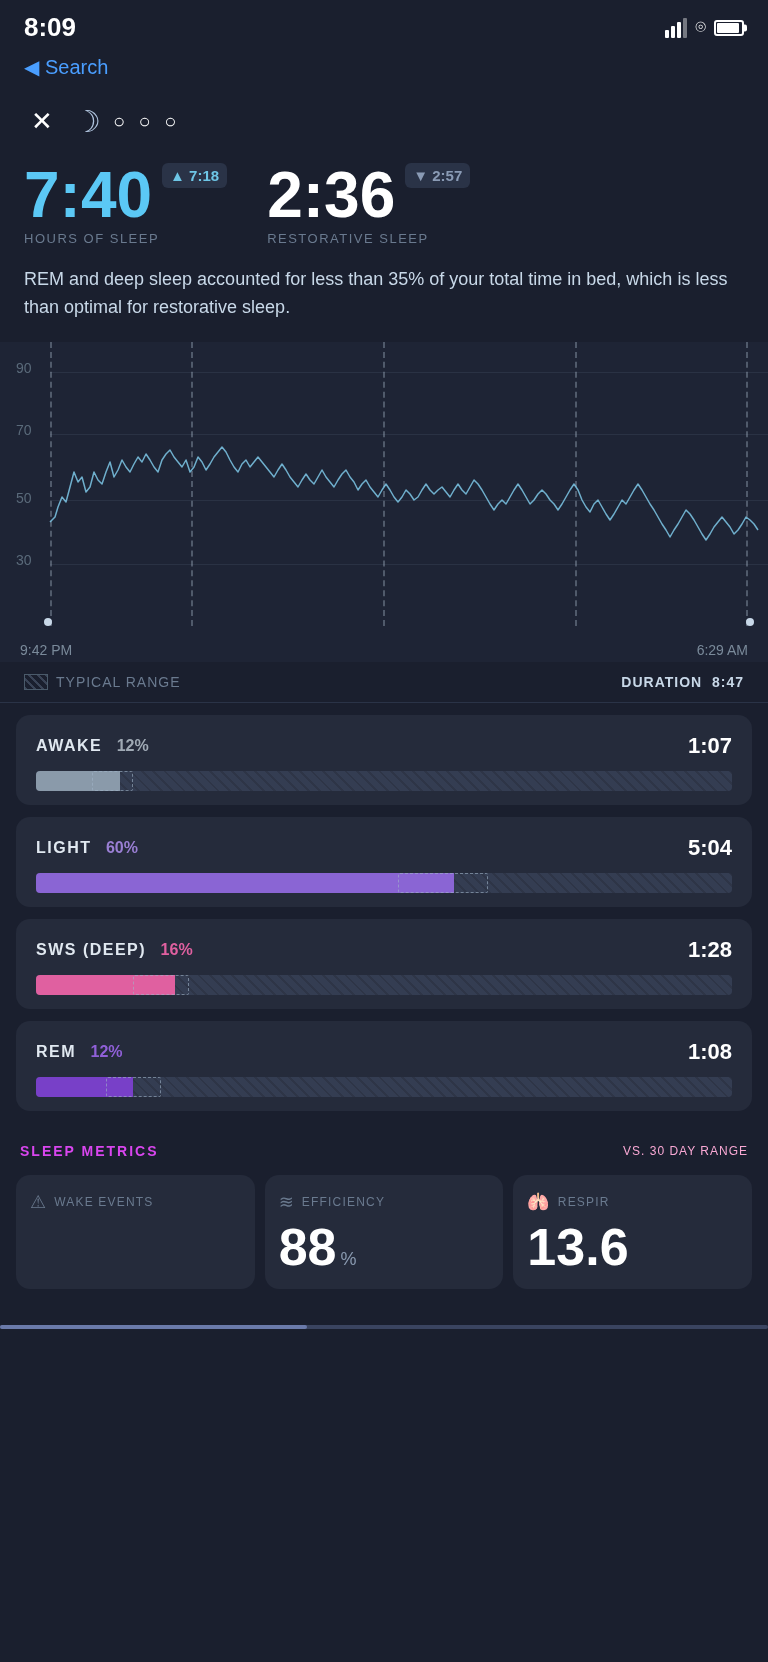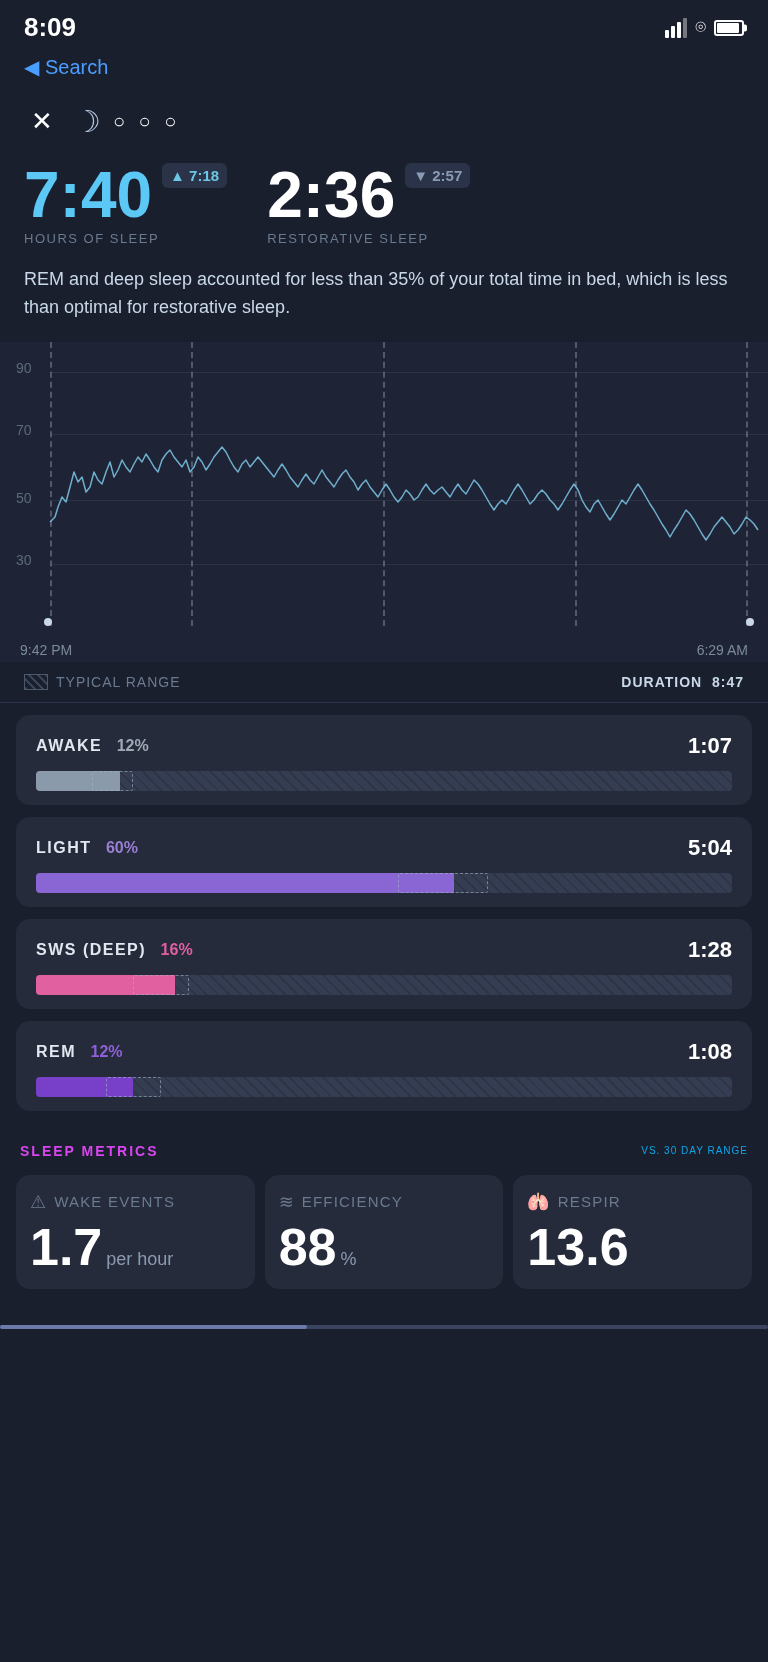--- a/index.html
+++ b/index.html
@@ -317,22 +317,22 @@
       padding: 0 4px;
     }
     .metrics-title {
       font-size: 14px;
       font-weight: 700;
       letter-spacing: 2px;
       color: #d946ef;
       text-transform: uppercase;
     }
     .metrics-subtitle {
-      font-size: 10px;
-      color: #0ea5e9;
+      font-size: 12px;
+      color: #f9a8d4;
       letter-spacing: 1px;
     }
     .metrics-cards {
       display: flex;
       gap: 10px;
     }
     .metric-card {
       flex: 1;
       background: #252b3b;
       border-radius: 14px;
@@ -343,21 +343,21 @@
       display: flex;
       align-items: center;
       gap: 8px;
       margin-bottom: 8px;
     }
     .metric-icon {
       font-size: 18px;
       color: #6a7a8f;
     }
     .metric-label {
-      font-size: 15px;
+      font-size: 12px;
       letter-spacing: 1.2px;
       color: #6a7a8f;
       text-transform: uppercase;
       text-align: right;
     }
     .metric-value-row {
       display: flex;
       align-items: baseline;
       gap: 4px;
     }
@@ -559,24 +559,20 @@
   <div class="metrics-header">
     <span class="metrics-title">SLEEP METRICS</span>
     <span class="metrics-subtitle">VS. 30 DAY RANGE</span>
   </div>
   <div class="metrics-cards" id="metrics-cards-container">
   <div class="metric-card">
     <div class="metric-card-icon-row">
       <span class="metric-icon">⚠</span>
       <span class="metric-label">WAKE EVENTS</span>
     </div>
-    <div class="metric-value-row">
-      <span class="metric-value">1.7</span>
-      <span class="metric-unit">per hour</span>
-    </div>
   </div>
       <div class="metric-card">
     <div class="metric-card-icon-row">
       <span class="metric-icon">≋</span>
       <span class="metric-label">EFFICIENCY</span>
     </div>
     <div class="metric-value-row">
       <span class="metric-value">88</span>
       <span class="metric-unit">%</span>
     </div>

